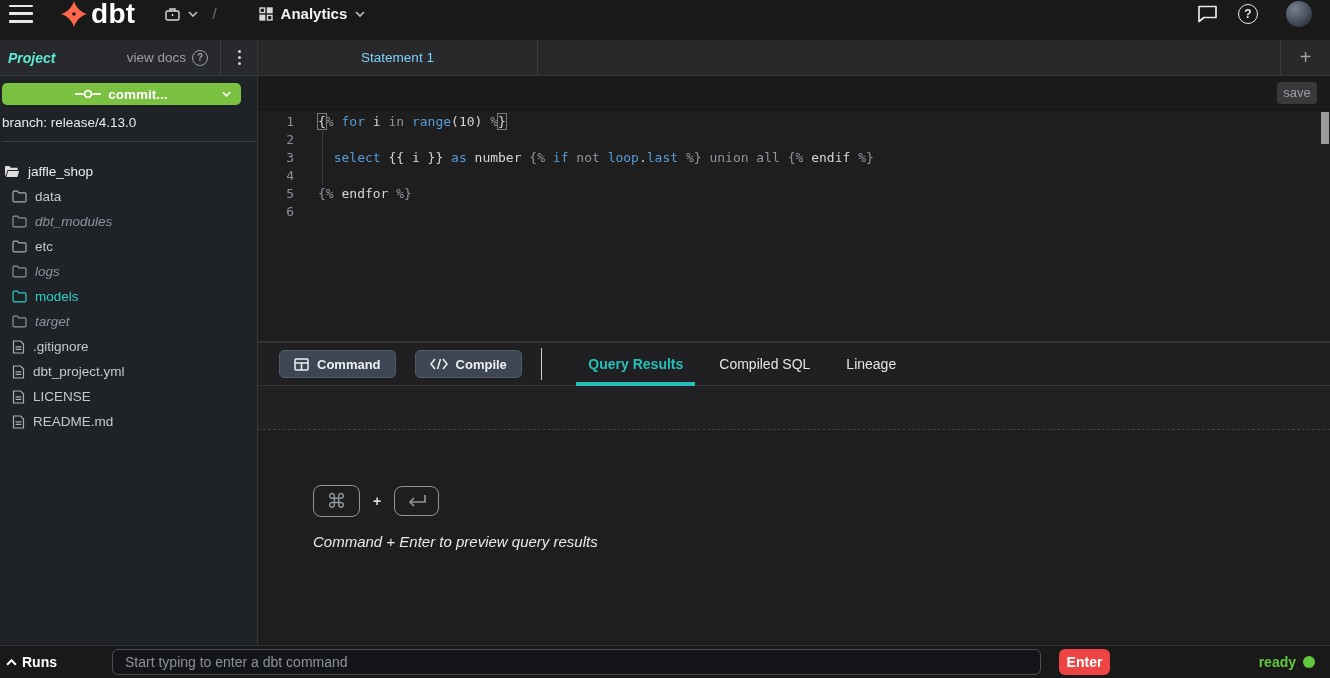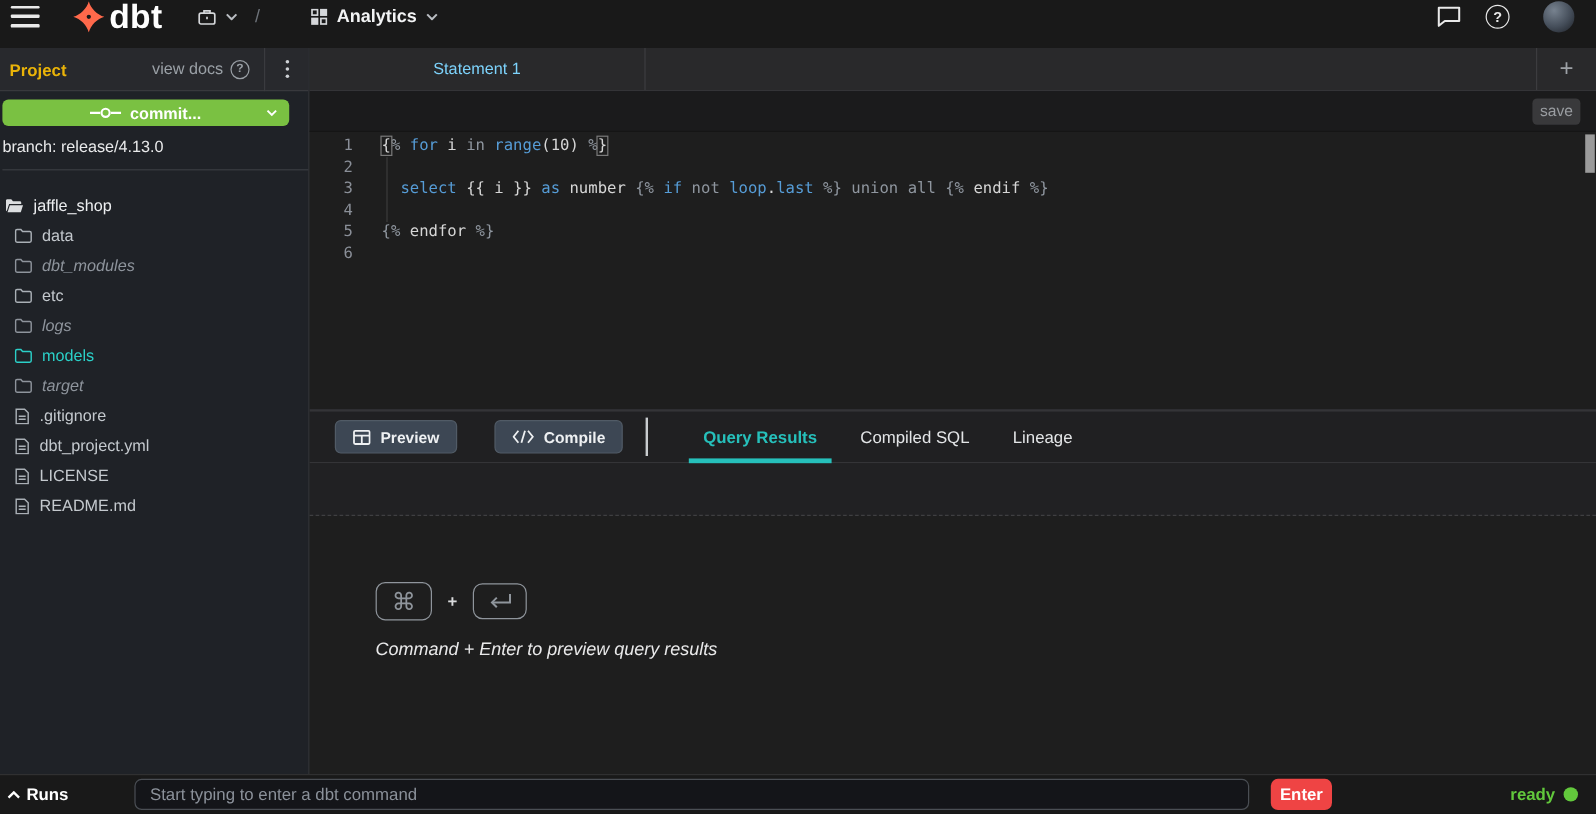--- a/index.html
+++ b/index.html
@@ -21,21 +21,21 @@
   .top-icons { margin-left:auto; display:flex; align-items:center; gap:20px; margin-right:18px; }
   .circle-q { width:20px; height:20px; border:1.7px solid #e8e8e8; border-radius:50%; display:flex; align-items:center; justify-content:center; font-size:12px; font-weight:bold; color:#e8e8e8; }
   .avatar { width:26px; height:26px; border-radius:50%; background:radial-gradient(circle at 35% 30%, #77828f, #454e5a 55%, #20242b 95%); margin-left:8px; }
 
   
   .workspace { flex:1; display:flex; min-height:0; }
 
   
   .sidebar { width:258px; flex:none; background:#1f2227; border-right:1px solid #35373b; display:flex; flex-direction:column; }
   .sidebar-header { height:36px; background:#28292d; border-bottom:1px solid #38393d; display:flex; align-items:center; flex:none; }
-  .sb-title { font-weight:bold; color:#eab308; font-size:14px; margin-left:8px; }
+  .sb-title { font-weight:bold; color:#5eead4; font-size:14px; margin-left:8px;font-style:italic; }
   .viewdocs { margin-left:auto; display:flex; align-items:center; gap:6px; color:#9aa0a6; cursor:pointer; padding-right:12px;text-align:center; }
   .viewdocs .circle-q { width:16px; height:16px; border-width:1.4px; border-color:#9aa0a6; color:#9aa0a6; font-size:10px; }
   .sb-divider { width:1px; height:36px; background:#3a3b3f; }
   .kebab { width:36px; display:flex; flex-direction:column; align-items:center; gap:3px; cursor:pointer; }
   .kebab i { width:3px; height:3px; border-radius:50%; background:#cfd2d6; }
   .commit-btn { margin:7px 16px 0 2px; height:22px; border:none; border-radius:5px; background:#7ac142; color:#fff; font-weight:bold; font-size:13.5px; display:flex; align-items:center; justify-content:center; gap:7px; position:relative; cursor:pointer; font-family:"Liberation Sans",sans-serif; }
   .commit-btn svg.chev { position:absolute; right:10px; top:8px; }
   .branch { color:#e9eaeb; font-size:13.5px; margin:10px 0 0 2px; padding-bottom:11px; border-bottom:1px solid #3a3d42; }
   .tree { margin-top:17px; }
   .tree-item { height:25px; display:flex; align-items:center; cursor:pointer; color:#c4c9ce; }
@@ -65,21 +65,21 @@
   .tk-w { color:#d6d6d6; }
   .tk-k { color:#569cd6; }
   .tk-p { color:#8f969f; }
   .tk-b { color:#d6d6d6; outline:1px solid #7a7a7a; }
   .indent-guide { position:absolute; left:64px; top:21px; width:1px; height:54px; background:#3d3d3d; }
   .scroll-thumb { position:absolute; right:1px; top:2px; width:8px; height:32px; background:#9b9b9b; }
 
   .panel-toolbar { height:45px; background:#202022; border-top:2px solid #343437; border-bottom:1px solid #343437; display:flex; align-items:center; flex:none; position:relative; }
   .panel-btn { height:28px; border:1px solid #515b66; border-radius:5px; background:#3d4754; color:#eef0f2; font-weight:bold; font-size:13px; display:flex; align-items:center; gap:8px; padding:0 14px; cursor:pointer; font-family:"Liberation Sans",sans-serif; }
   .panel-btn.preview { margin-left:21px; }
-  .panel-btn.compile { margin-left:31px; }
+  .panel-btn.compile { margin-left:19px; }
   .panel-vdiv { width:1.5px; height:32px; background:#c9cccf; margin-left:19px; }
   .rtabs { display:flex; align-items:stretch; height:100%; margin-left:28px; }
   .rtab { display:flex; align-items:center; padding:0 12px; margin:0 6px; color:#e3e5e7; font-size:14px; cursor:pointer; position:relative; }
   .rtab.active { color:#26c0bb; font-weight:bold; }
   .rtab.active::after { content:""; position:absolute; left:0; right:0; bottom:-1px; height:4px; background:#26c0bb; }
 
   .panel-strip { height:44px; background:#212123; border-bottom:1px dashed #3f3f41; flex:none; }
   .results { flex:1; background:#1e1e1e; position:relative; }
   .hint { position:absolute; left:55px; top:55px; }
   .keys { display:flex; align-items:center; }
@@ -300,21 +300,21 @@
         <div class="indent-guide"></div>
         <div class="scroll-thumb"></div>
       </div>
       <div class="panel-toolbar">
         <button class="panel-btn preview">
           <svg class="icon" width="15" height="13" viewBox="0 0 15 13" fill="none" stroke="#eef0f2" stroke-width="1.5">
             <rect x="1" y="1" width="13" height="11" rx="1"></rect>
               <line x1="1" y1="5" x2="14" y2="5"></line>
               <line x1="7.5" y1="5" x2="7.5" y2="12"></line>
           </svg>
-          <span>Preview</span>
+          <span>Command</span>
         </button>
         <button class="panel-btn compile">
           <svg class="icon" width="18" height="12" viewBox="0 0 18 12" fill="none" stroke="#eef0f2" stroke-width="1.5">
             <path d="M5 1 L1 6 L5 11"></path>
               <path d="M13 1 L17 6 L13 11"></path>
               <line x1="10.5" y1="1" x2="7.5" y2="11"></line>
           </svg>
           <span>Compile</span>
         </button>
         <div class="panel-vdiv"></div>

